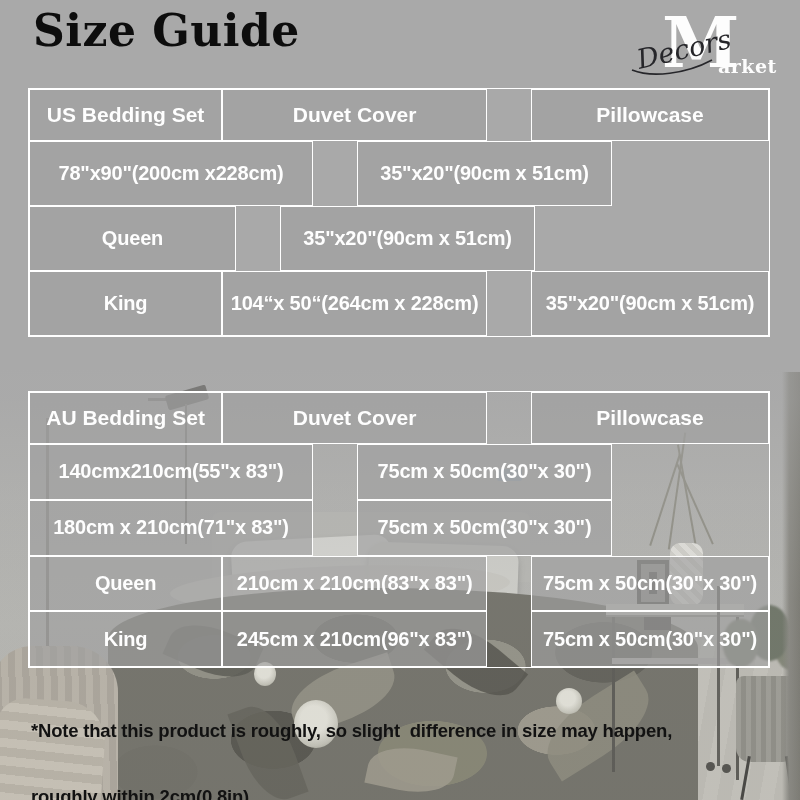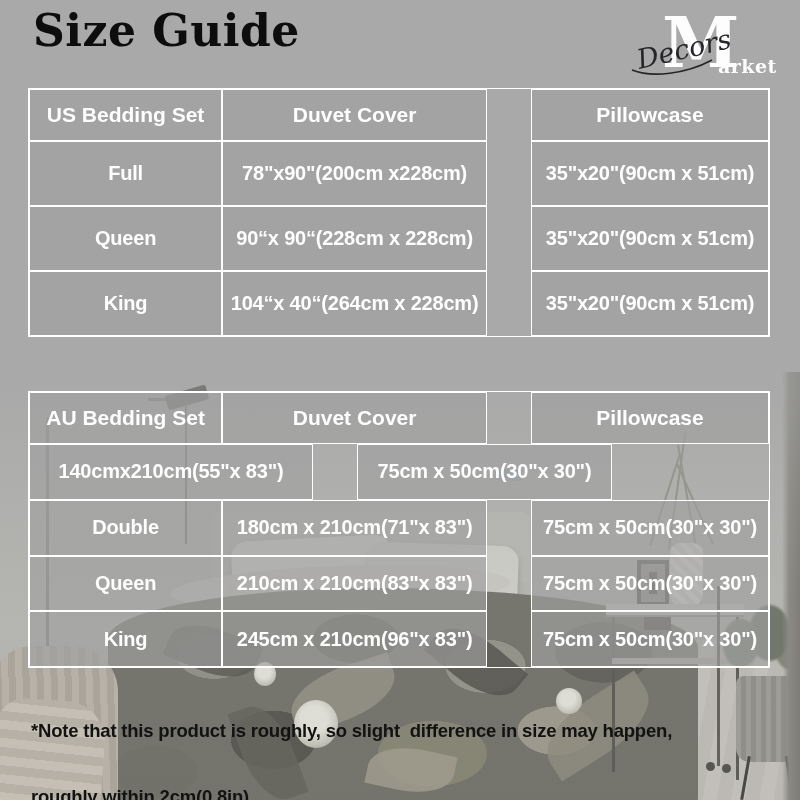--- a/index.html
+++ b/index.html
@@ -172,48 +172,45 @@
   </svg>
 </div>
 
 <div id="us-table" class="stable">
   <div class="trow head">
     <div class="tcell c0">US Bedding Set</div>
     <div class="tcell c1">Duvet Cover</div>
     <div class="tcell c2">Pillowcase</div>
   </div>
   <div class="trow">
-    <div class="tcell c0">Full</div>
     <div class="tcell c1">78"x90"(200cm x228cm)</div>
     <div class="tcell c2">35"x20"(90cm x 51cm)</div>
   </div>
   <div class="trow">
     <div class="tcell c0">Queen</div>
-    <div class="tcell c1">90“x 90“(228cm x 228cm)</div>
     <div class="tcell c2">35"x20"(90cm x 51cm)</div>
   </div>
   <div class="trow">
     <div class="tcell c0">King</div>
-    <div class="tcell c1">104“x 40“(264cm x 228cm)</div>
+    <div class="tcell c1">104“x 50“(264cm x 228cm)</div>
     <div class="tcell c2">35"x20"(90cm x 51cm)</div>
   </div>
 </div>
 
 <div id="au-table" class="stable">
   <div class="trow head">
     <div class="tcell c0">AU Bedding Set</div>
     <div class="tcell c1">Duvet Cover</div>
     <div class="tcell c2">Pillowcase</div>
   </div>
   <div class="trow">
     <div class="tcell c1">140cmx210cm(55"x 83")</div>
     <div class="tcell c2">75cm x 50cm(30"x 30")</div>
   </div>
   <div class="trow">
-    <div class="tcell c0">Double</div>
     <div class="tcell c1">180cm x 210cm(71"x 83")</div>
     <div class="tcell c2">75cm x 50cm(30"x 30")</div>
   </div>
   <div class="trow">
     <div class="tcell c0">Queen</div>
     <div class="tcell c1">210cm x 210cm(83"x 83")</div>
     <div class="tcell c2">75cm x 50cm(30"x 30")</div>
   </div>
   <div class="trow">
     <div class="tcell c0">King</div>

